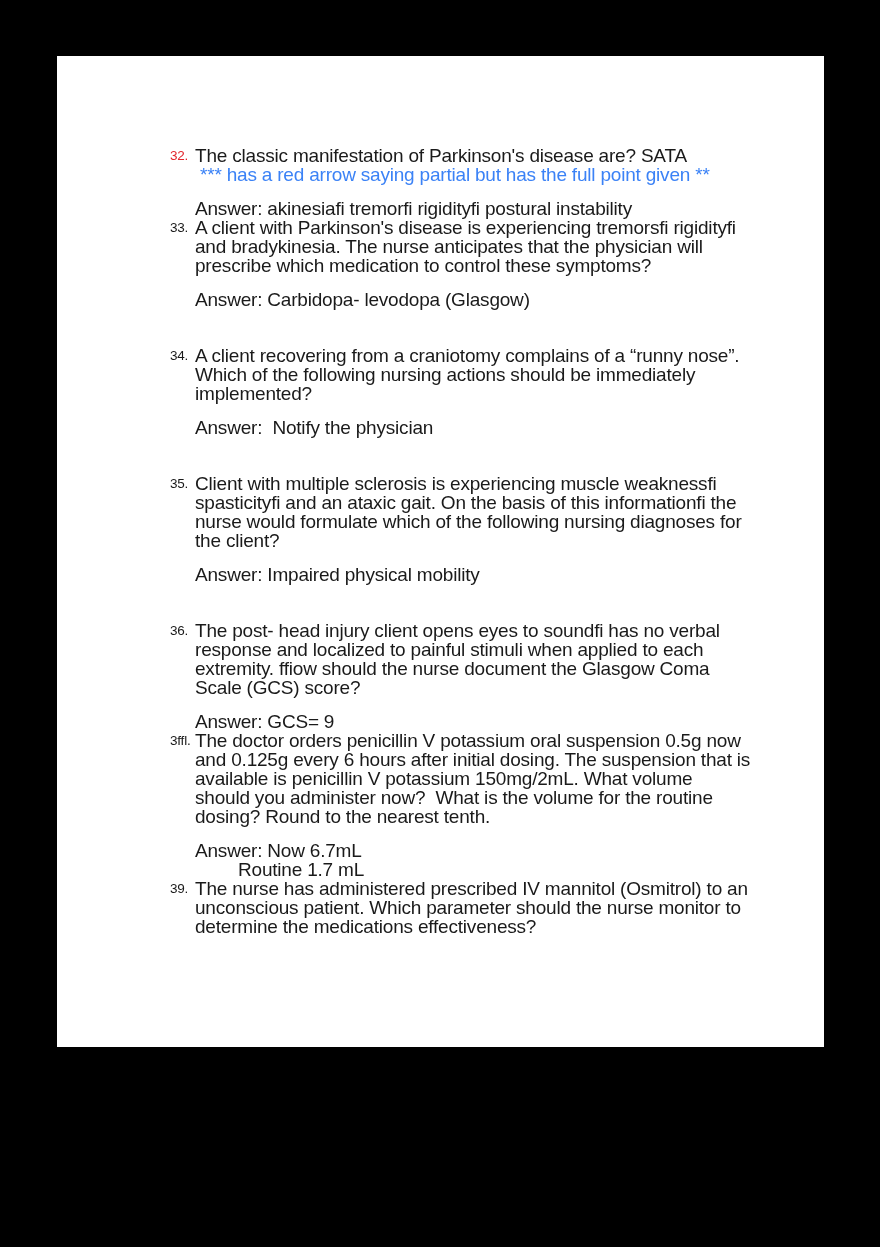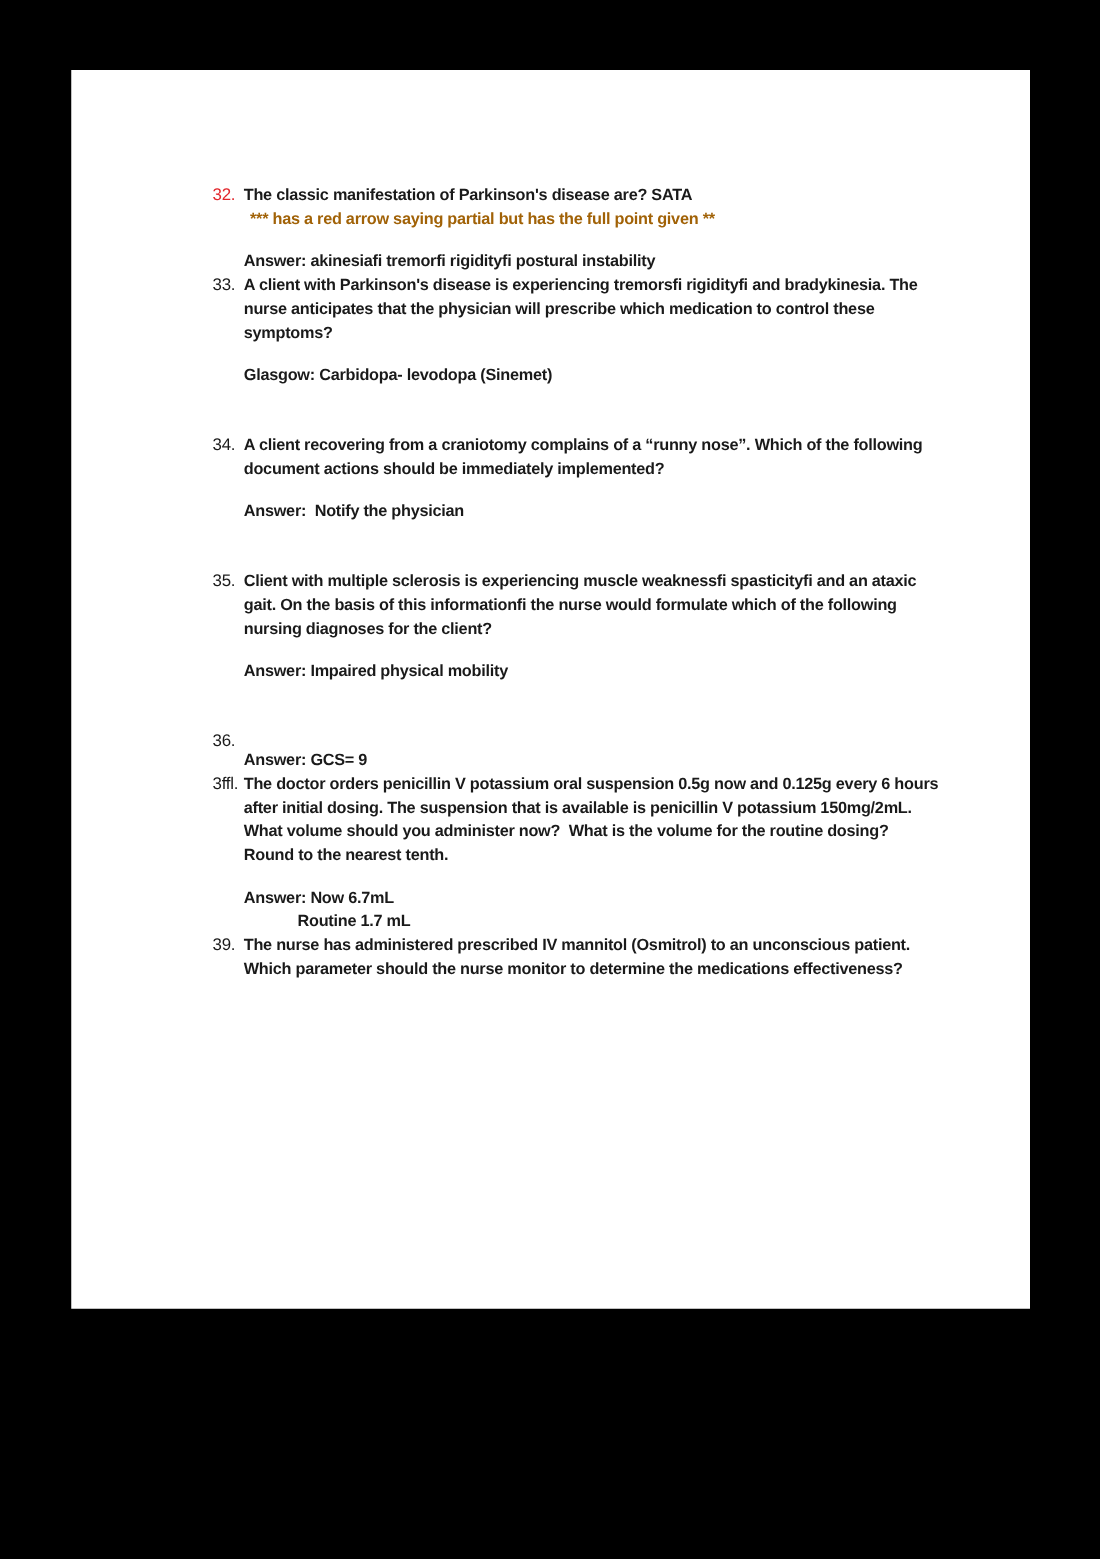--- a/index.html
+++ b/index.html
@@ -40,29 +40,28 @@
     color: #1a1a1a;
     letter-spacing: -0.2px;
     white-space: nowrap;
   }
   .num.red { color: #e2262c; }
   .qbody {
     flex: 1 1 auto;
     max-width: 557px;
   }
   .qtext, .answer, .answer-cont, .note {
-    font-size: 13px;
+    font-size: 19px;
     line-height: 19px;
     color: #1a1a1a;
     letter-spacing: -0.2px;
     white-space: pre-wrap;
-    font-weight: bold;
   }
   .note {
-    color: #a16207;
+    color: #3b82f6;
     padding-left: 5px;
   }
   .answer { margin-top: 15px; }
   .answer-cont { margin-left: 43px; }
   
   .mt-sm { }
   .mt-lg { margin-top: 37px; }
 </style>
 </head>
 <body>
@@ -76,43 +75,44 @@
         <div class="qtext">The classic manifestation of Parkinson's disease are? SATA</div>
         <div class="note">*** has a red arrow saying partial but has the full point given **</div>
         <div class="answer">Answer: akinesiafi tremorfi rigidityfi postural instability</div>
       </div>
     </div>
 
     <div class="q mt-sm">
       <span class="num">33.</span>
       <div class="qbody">
         <div class="qtext">A client with Parkinson's disease is experiencing tremorsfi rigidityfi and bradykinesia. The nurse anticipates that the physician will prescribe which medication to control these symptoms?</div>
-        <div class="answer">Glasgow: Carbidopa- levodopa (Sinemet)</div>
+        <div class="answer">Answer: Carbidopa- levodopa (Glasgow)</div>
       </div>
     </div>
 
     <div class="q mt-lg">
       <span class="num">34.</span>
       <div class="qbody">
-        <div class="qtext">A client recovering from a craniotomy complains of a “runny nose”. Which of the following document actions should be immediately implemented?</div>
+        <div class="qtext">A client recovering from a craniotomy complains of a “runny nose”. Which of the following nursing actions should be immediately implemented?</div>
         <div class="answer">Answer:  Notify the physician</div>
       </div>
     </div>
 
     <div class="q mt-lg">
       <span class="num">35.</span>
       <div class="qbody">
         <div class="qtext">Client with multiple sclerosis is experiencing muscle weaknessfi spasticityfi and an ataxic gait. On the basis of this informationfi the nurse would formulate which of the following nursing diagnoses for the client?</div>
         <div class="answer">Answer: Impaired physical mobility</div>
       </div>
     </div>
 
     <div class="q mt-lg">
       <span class="num">36.</span>
       <div class="qbody">
+        <div class="qtext">The post- head injury client opens eyes to soundfi has no verbal response and localized to painful stimuli when applied to each extremity. ffiow should the nurse document the Glasgow Coma Scale (GCS) score?</div>
         <div class="answer">Answer: GCS= 9</div>
       </div>
     </div>
 
 
     <div class="q mt-sm">
       <span class="num">3ffl.</span>
       <div class="qbody">
         <div class="qtext">The doctor orders penicillin V potassium oral suspension 0.5g now and 0.125g every 6 hours after initial dosing. The suspension that is available is penicillin V potassium 150mg/2mL. What volume should you administer now?  What is the volume for the routine dosing? Round to the nearest tenth.</div>
         <div class="answer">Answer: Now 6.7mL</div>

